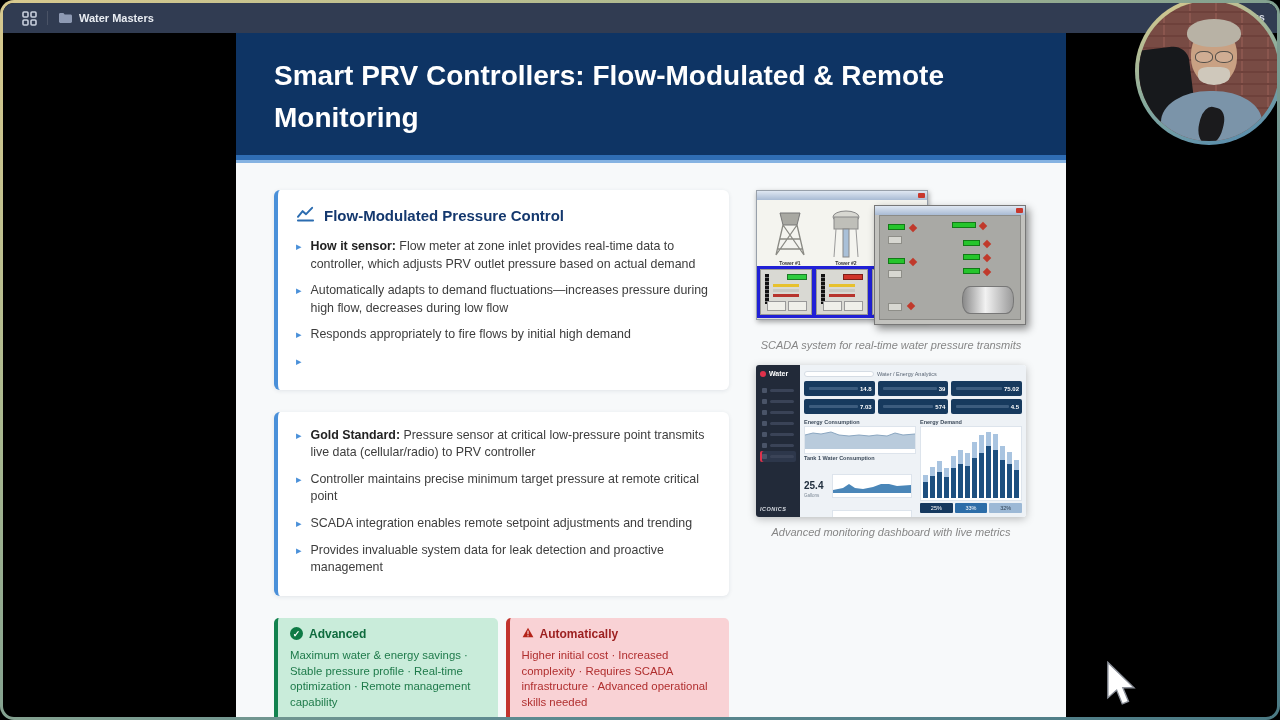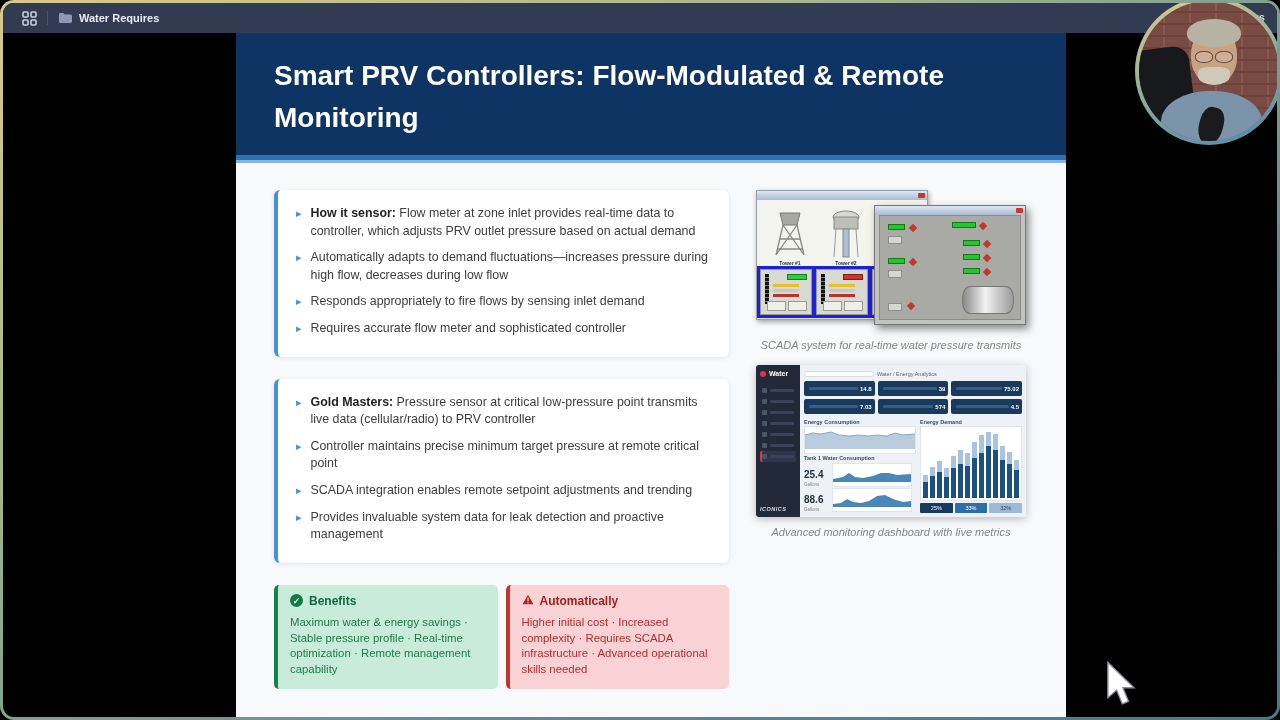--- a/index.html
+++ b/index.html
@@ -104,21 +104,21 @@
   .d-search { flex:0 0 70px; height:6px; background:#fff; border:1px solid #d5dce4; border-radius:3px; }
   .d-htitle { font-size:5.5px; color:#5a6675; }
   .d-tiles { display:grid; grid-template-columns:repeat(3,1fr); gap:3px; margin-bottom:4px; }
   .d-tile { height:15px; background:#173a5e; border-radius:2px; color:#fff; font-size:6px; font-weight:700;
             display:flex; align-items:center; justify-content:flex-end; padding:0 3px; gap:2px; }
   .d-tile em { flex:1; height:2.5px; background:#3c5c7e; border-radius:1px; margin-left:2px; }
   .d-body { flex:1; display:flex; gap:4px; min-height:0; }
   .d-left { width:112px; display:flex; flex-direction:column; }
   .d-label { font-size:5.5px; color:#3c4a5a; font-weight:700; margin:1px 0 1px; }
   .d-chartbox { background:#fff; border:1px solid #dde4ec; }
-  .stat-row { display:flex; gap:9px; align-items:center; margin-top:1px; }
+  .stat-row { display:flex; gap:9px; align-items:center; margin-top:12px; }
   .stat-num { font-size:10px; font-weight:700; color:#22303f; line-height:1; }
   .stat-unit { font-size:4.5px; color:#7b8794; display:block; }
   .d-right { flex:1; display:flex; flex-direction:column; }
   .bars { flex:1; background:#fff; border:1px solid #dde4ec; display:flex; align-items:flex-end;
           gap:2px; padding:3px 2px 2px; }
   .bar { width:5px; display:flex; flex-direction:column; justify-content:flex-end; }
   .bar i { display:block; background:#a9c4e0; }
   .bar b { display:block; background:#1d4f7f; }
   .d-btns { display:flex; gap:2px; margin-top:2px; }
   .d-btns span { flex:1; height:10px; color:#fff; font-size:5.5px; display:flex; align-items:center;
@@ -167,83 +167,91 @@
             </g>
           </svg>
       </div>
       <div class="tb-divider"></div>
       <div class="ws-label">
         <span>
           <svg width="14" height="11" viewBox="0 0 14 11">
               <path d="M1 2.3C1 1.6 1.6 1 2.3 1h3.1l1.3 1.6h5.9c.8 0 1.4.6 1.4 1.4v5.6c0 .8-.6 1.4-1.4 1.4H2.4C1.6 11 1 10.4 1 9.6z" fill="#8e9ab3"></path>
             </svg>
         </span>
-        <span>Water Requires</span>
+        <span>Water Masters</span>
       </div>
       <span class="tb-right">rks</span>
     </div>
 
     <div class="slide">
       <div class="slide-header">
         <div class="slide-title">Smart PRV Controllers: Flow-Modulated &amp; Remote Monitoring</div>
       </div>
       <div class="strip-a"></div>
       <div class="strip-b"></div>
 
       <div class="content">
 
         <div class="left-col">
 
           <div class="card">
+            <div class="card-head">
+              <span>
+                <svg width="19" height="17" viewBox="0 0 20 18" fill="none" stroke="#2b6cb0" stroke-width="2.1" stroke-linecap="round" stroke-linejoin="round">
+                  <path d="M2 12.5 7 6.5l3.6 3.2L17 3"></path>
+                    <path d="M2 16.5h16"></path>
+                  </svg>
+              </span>
+              <h2>Flow-Modulated Pressure Control</h2>
+            </div>
             <ul class="bullets">
               <li>
                   <span class="marker">▸</span>
                   <span><b>How it sensor:</b><span> Flow meter at zone inlet provides real-time data to controller, which adjusts PRV outlet pressure based on actual demand</span></span>
                 </li>
               <li>
                   <span class="marker">▸</span>
                   <span><b></b><span>Automatically adapts to demand fluctuations—increases pressure during high flow, decreases during low flow</span></span>
                 </li>
               <li>
                   <span class="marker">▸</span>
-                  <span><b></b><span>Responds appropriately to fire flows by sensing inlet demand</span></span>
-                </li>
-              <li>
-                  <span class="marker">▸</span>
-                  <span><b></b><span>Requires accurate flow meter and sophisticated controller</span></span>
+                  <span><b></b><span>Responds appropriately to fire flows by initial high demand</span></span>
+                </li>
+              <li>
+                  <span class="marker">▸</span>
                 </li>
             </ul>
           </div>
 
           <div class="card">
             <ul class="bullets">
               <li>
                   <span class="marker">▸</span>
-                  <span><b>Gold Masters:</b><span> Pressure sensor at critical low-pressure point transmits live data (cellular/radio) to PRV controller</span></span>
+                  <span><b>Gold Standard:</b><span> Pressure sensor at critical low-pressure point transmits live data (cellular/radio) to PRV controller</span></span>
                 </li>
               <li>
                   <span class="marker">▸</span>
                   <span><b></b><span>Controller maintains precise minimum target pressure at remote critical point</span></span>
                 </li>
               <li>
                   <span class="marker">▸</span>
                   <span><b></b><span>SCADA integration enables remote setpoint adjustments and trending</span></span>
                 </li>
               <li>
                   <span class="marker">▸</span>
                   <span><b></b><span>Provides invaluable system data for leak detection and proactive management</span></span>
                 </li>
             </ul>
           </div>
 
           <div class="bc-row">
             <div class="mini-box benefits">
               <div class="mini-head">
                 <span class="check-circle">✓</span>
-                <span>Benefits</span>
+                <span>Advanced</span>
               </div>
               <div class="mini-text">Maximum water &amp; energy savings · Stable pressure profile · Real-time optimization · Remote management capability</div>
             </div>
             <div class="mini-box considerations">
               <div class="mini-head">
                 <span>
                   <svg width="12" height="11" viewBox="0 0 20 18">
                       <path d="M10 1 19 17H1z" fill="#b42318"></path>
                       <rect x="9" y="6" width="2" height="6" fill="#f9d2d5"></rect>
                       <rect x="9" y="13.5" width="2" height="2" fill="#f9d2d5"></rect>

